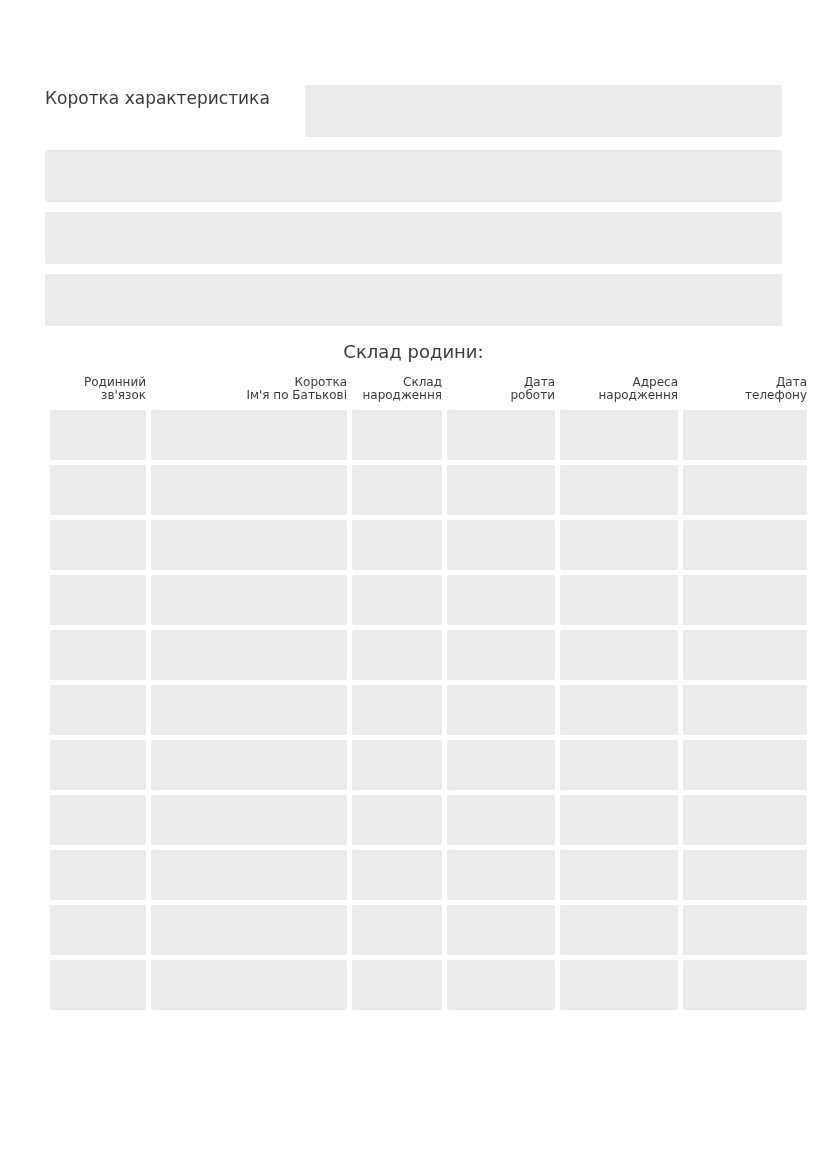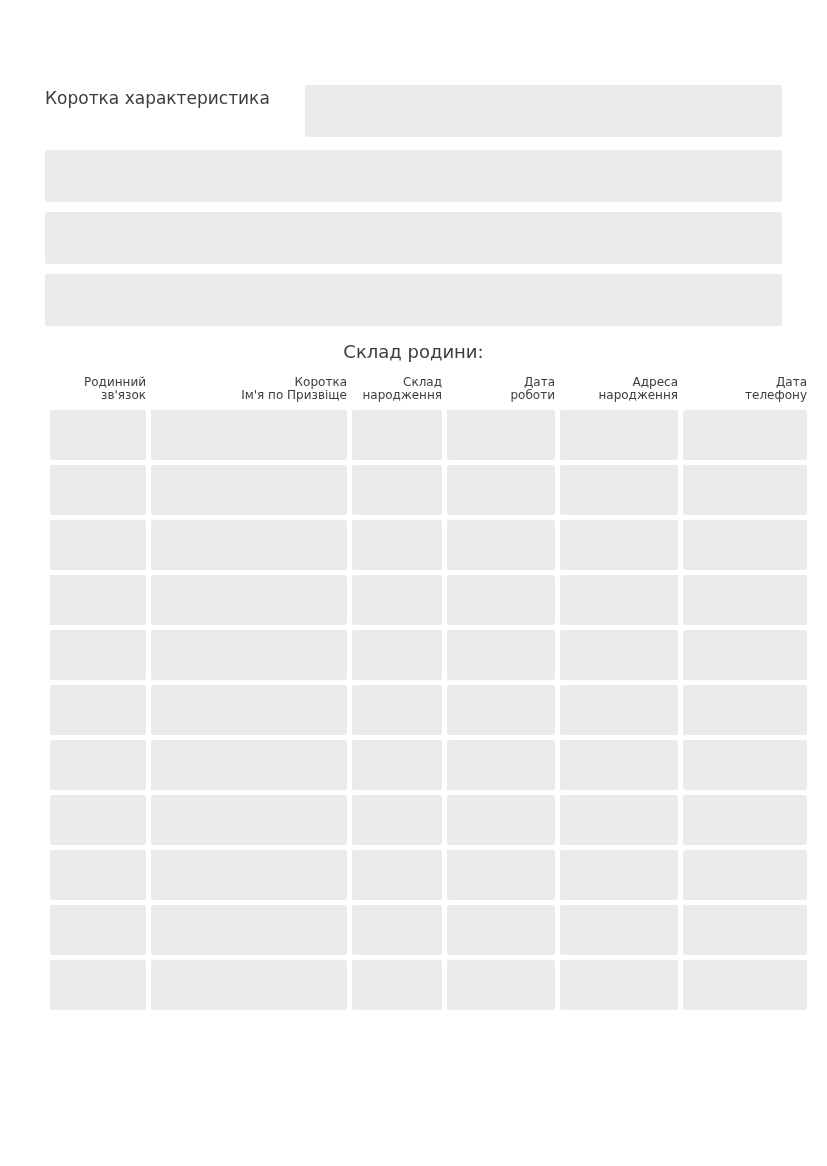--- a/index.html
+++ b/index.html
@@ -149,21 +149,21 @@
           <col class="c5">
       </colgroup>
       <thead>
         <tr>
           <th>
             <div>Родинний</div>
             <div>зв'язок</div>
           </th>
           <th>
             <div>Коротка</div>
-            <div>Ім'я по Призвіще</div>
+            <div>Ім'я по Батькові</div>
           </th>
           <th>
             <div>Склад</div>
             <div>народження</div>
           </th>
           <th>
             <div>Дата</div>
             <div>роботи</div>
           </th>
           <th>

